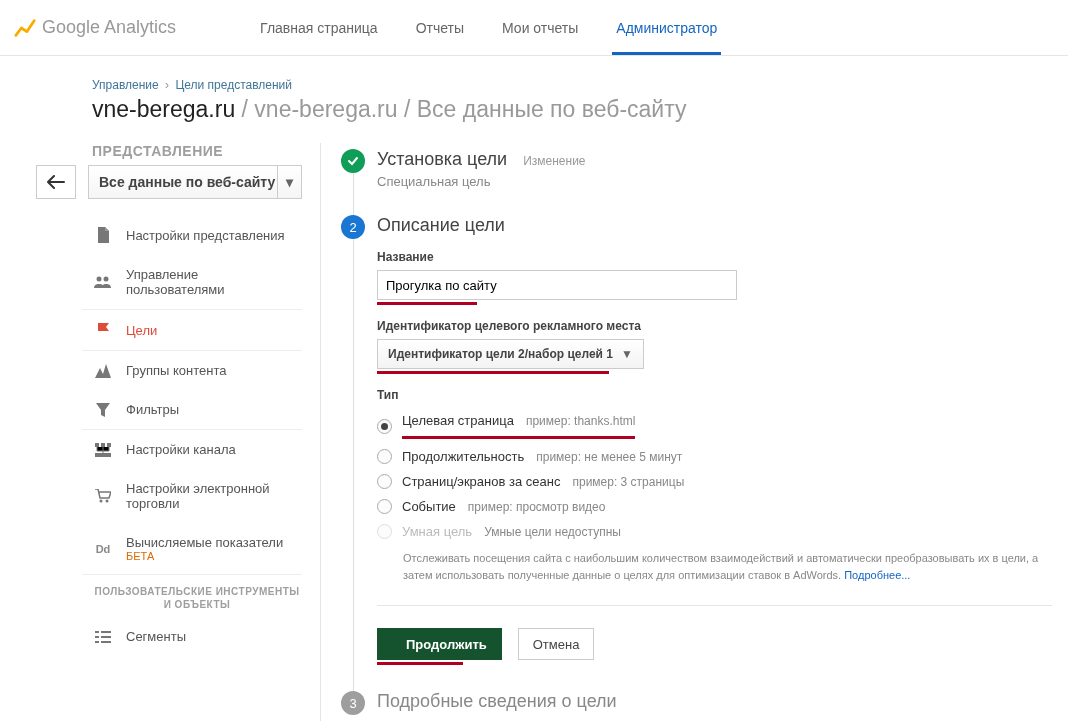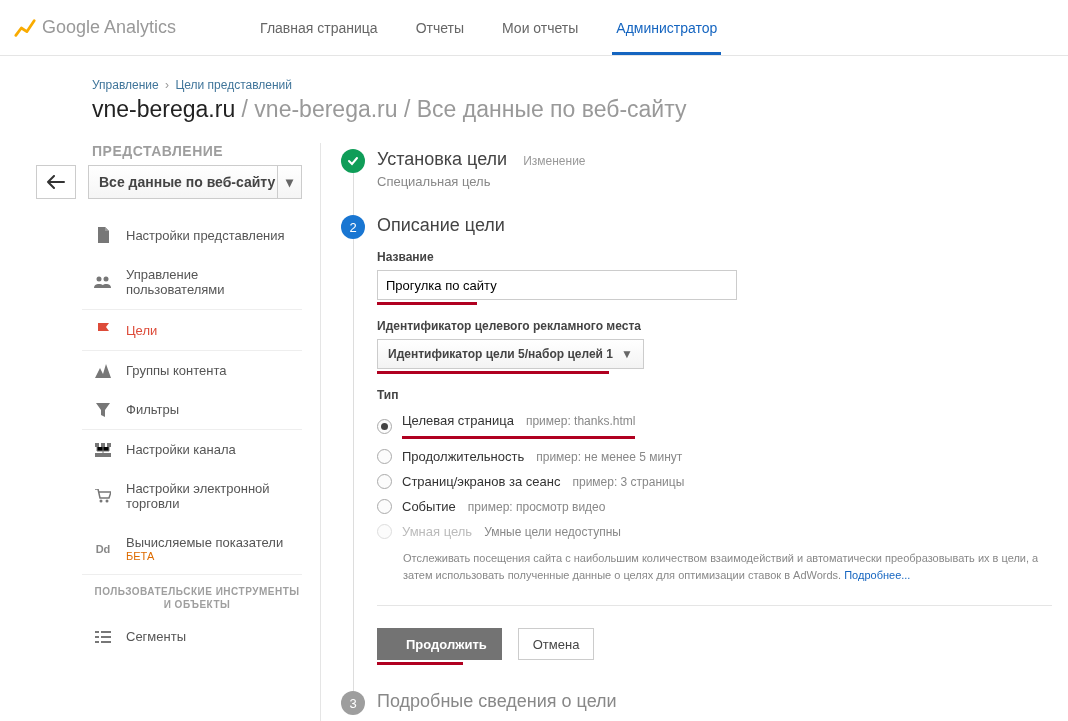--- a/index.html
+++ b/index.html
@@ -65,21 +65,21 @@
 .radio.disabled { border-color: #ddd; }
 .radio-label { font-size: 13px; color: #333; margin-right: 12px; }
 .radio-label.disabled { color: #bbb; }
 .radio-hint { font-size: 12px; color: #888; }
 .radio-desc { font-size: 11px; color: #888; margin: 6px 0 0 26px; line-height: 1.5; }
 .radio-desc a { color: #1565C0; text-decoration: none; }
 
 .hr { border: none; border-top: 1px solid #e5e5e5; margin: 22px 0; }
 
 .btn { display: inline-flex; align-items: center; height: 32px; padding: 0 14px; font-size: 13px; cursor: pointer; border: 1px solid transparent; }
-.btn-primary { background: #737373; color: #fff; font-weight: bold; padding-left: 28px; }
+.btn-primary { background: #14532d; color: #fff; font-weight: bold; padding-left: 28px; }
 .btn-default { background: #fff; border-color: #ccc; color: #444; font-weight: normal; }
 .btn-row { display: flex; gap: 16px; }
 </style>
 </head>
 <body>
 
 <div class="topbar">
   <div class="logo-wrap">
     <span class="logo-icon">
       <svg viewBox="0 0 24 24" width="22" height="22">
@@ -239,21 +239,21 @@
             <div class="step-title">
                 <span>Описание цели</span>
               </div>
 
             <div class="field-label">Название</div>
             <input class="txt-input" value="Прогулка по сайту" style="">
             <div style="border-bottom:3px solid #b00020;width:100px;margin-top:2px"></div>
 
             <div class="field-label">Идентификатор целевого рекламного места</div>
             <div class="dd-btn">
-              <span>Идентификатор цели 5/набор целей 1</span>
+              <span>Идентификатор цели 2/набор целей 1</span>
                 <span class="car">▼</span>
             </div>
             <div style="border-bottom:3px solid #b00020;width:232px;margin-top:2px"></div>
 
             <div class="field-label">Тип</div>
             <div class="radio-list">
               <div class="radio-row">
                 <span class="radio sel"></span>
                 <span style="display:flex;align-items:baseline;border-bottom:3px solid #b00020;padding-bottom:8px;">
                   <span class="radio-label">Целевая страница</span>

